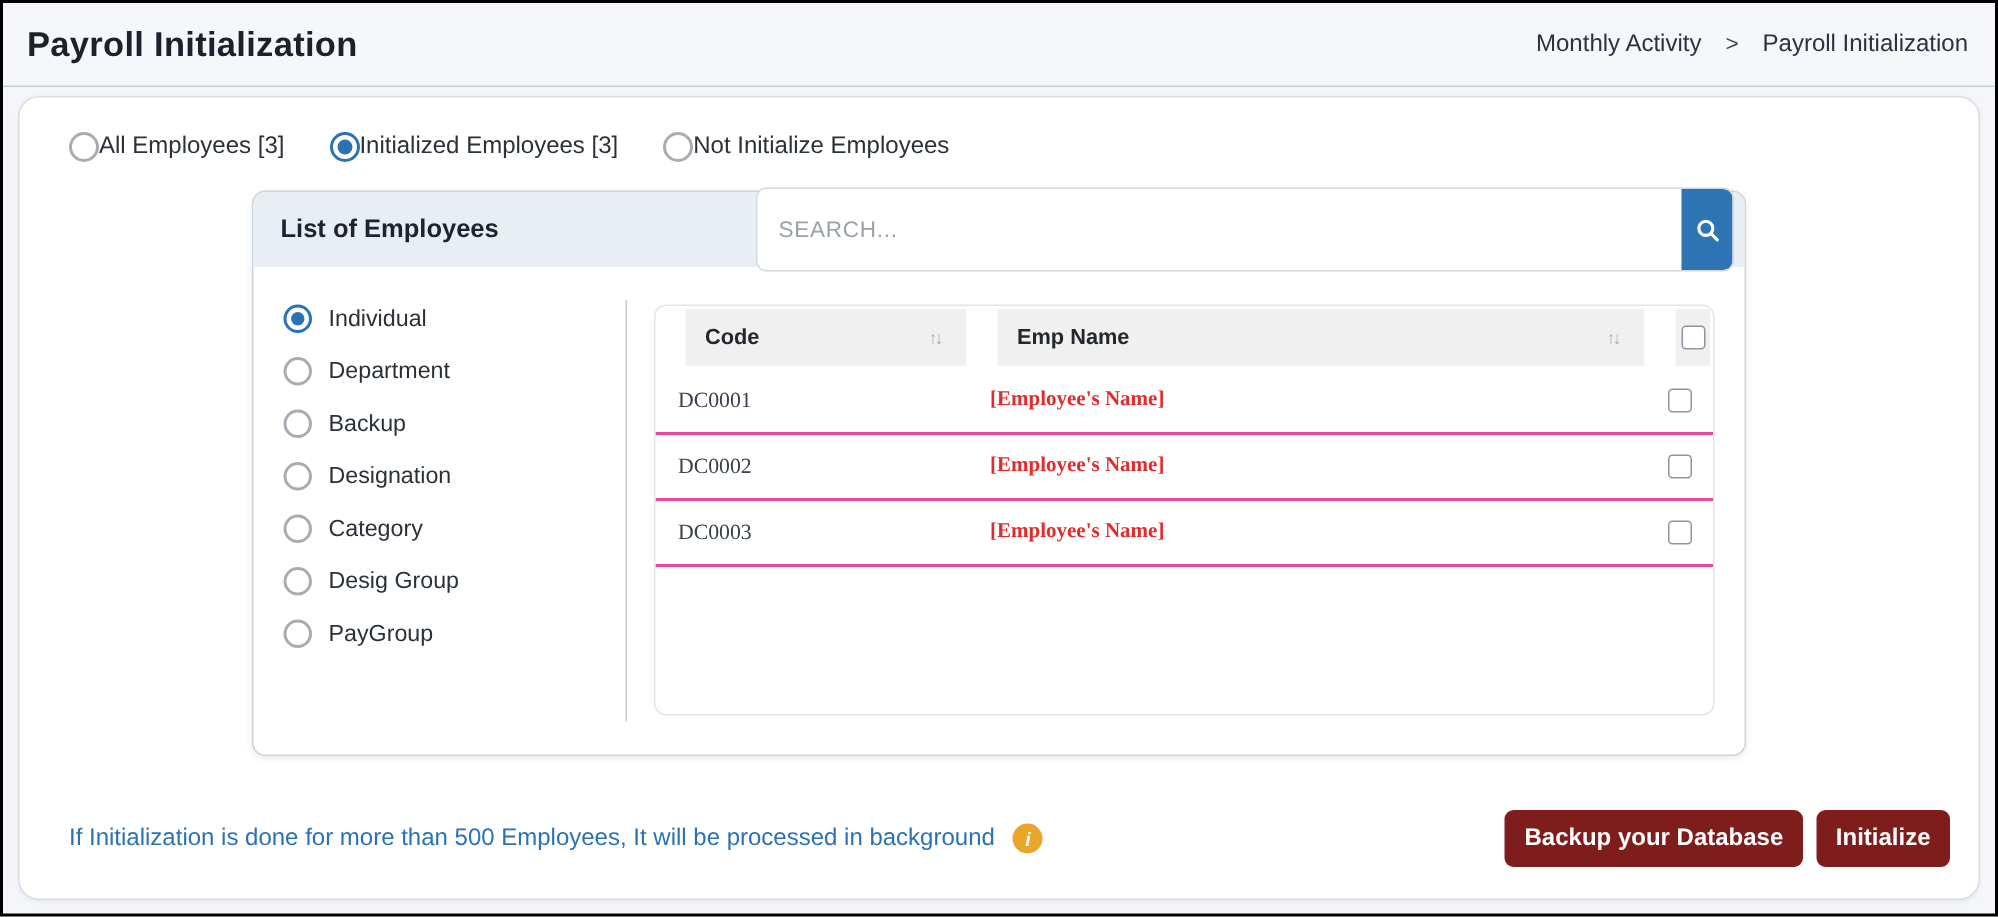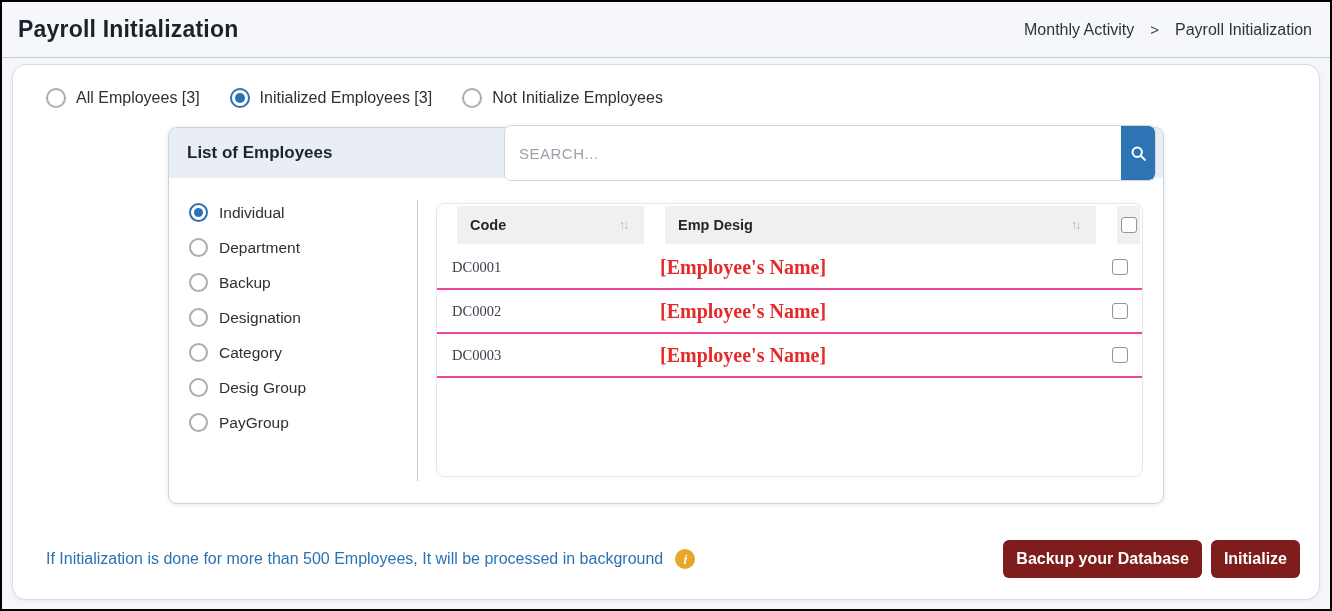--- a/index.html
+++ b/index.html
@@ -29,21 +29,21 @@
     height:536px;
     background:#ffffff;
     border:1px solid #d9dee4;
     border-radius:14px;
     box-shadow:0 1px 3px rgba(40,60,90,.08);
     display:flex; flex-direction:column;
   }
 
   
   .filter-row { margin:23px 0 0 33px; display:flex; align-items:center; gap:30px; }
-  .radio-opt { display:flex; align-items:center; gap:10px; cursor:pointer; }
+  .radio-opt { display:flex; align-items:center; cursor:pointer; }
   .radio {
     width:20px; height:20px; border-radius:50%;
     border:2px solid #a9adb3; background:#fff;
     display:flex; align-items:center; justify-content:center; flex:0 0 auto;
   }
   .radio.selected { border-color:#2b72b2; }
   .radio.selected::after { content:""; width:10px; height:10px; border-radius:50%; background:#2b72b2; }
   .radio-opt .lbl { font-size:16px; color:#2b3138; }
 
   
@@ -111,21 +111,21 @@
   .t-head .cell.check { justify-content:center; padding:0; }
   .sort-icon { margin-left:auto; color:#acb0b6; font-size:12px; letter-spacing:-2px; padding-right:4px; }
   .t-row {
     display:grid; grid-template-columns:205px 1fr 41px;
     gap:3px; padding:0 2px;
     height:44px; align-items:center;
     border-bottom:2px solid #ec4899;
     font-family:Liberation Serif, serif;
   }
   .t-row .code { padding:0 13px; font-size:14.5px; color:#39414d; }
-  .t-row .name { padding:0 13px; font-size:20px; font-weight:700; color:#e32b2b; }
+  .t-row .name { padding:0 13px; font-size:14px; font-weight:700; color:#e32b2b; }
   .t-row .check, .checkbox-wrap { display:flex; justify-content:center; }
   .checkbox {
     width:16px; height:16px;
     border:1.5px solid #8f959c; border-radius:3px;
     background:#fff; cursor:pointer; display:inline-block;
   }
 
   
   .card-footer {
     margin-top:auto;
@@ -229,21 +229,21 @@
 
       <div class="v-divider"></div>
 
       <div class="emp-table">
         <div class="t-head">
           <div class="cell">
             <span>Code</span>
             <span class="sort-icon">↑↓</span>
           </div>
           <div class="cell">
-            <span>Emp Desig</span>
+            <span>Emp Name</span>
             <span class="sort-icon">↑↓</span>
           </div>
           <div class="cell check">
             <span class="checkbox"></span>
           </div>
         </div>
 
         <div class="t-row">
           <div class="code">DC0001</div>
           <div class="name">[Employee's Name]</div>

